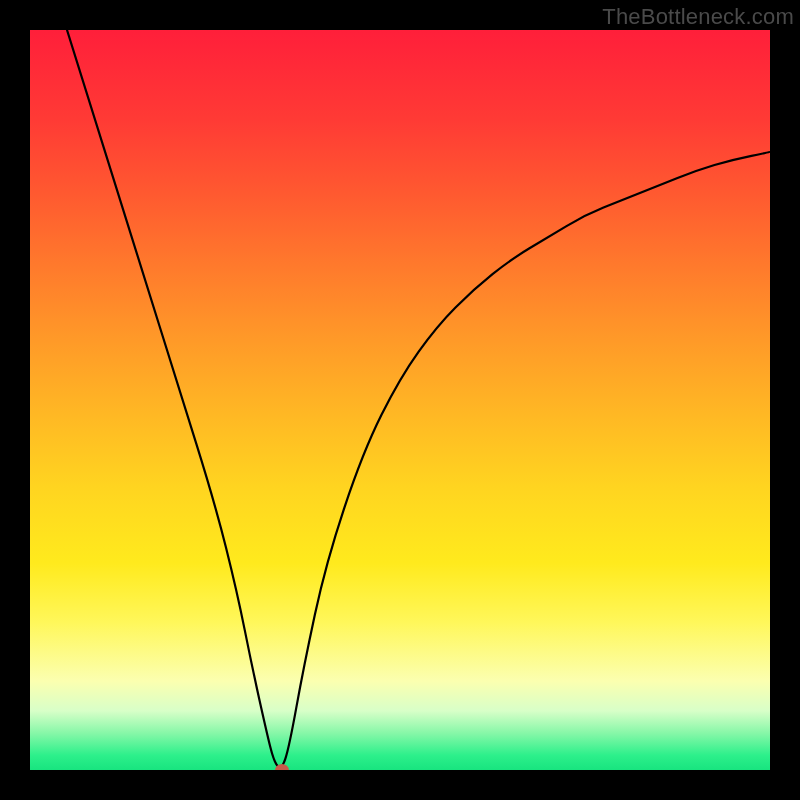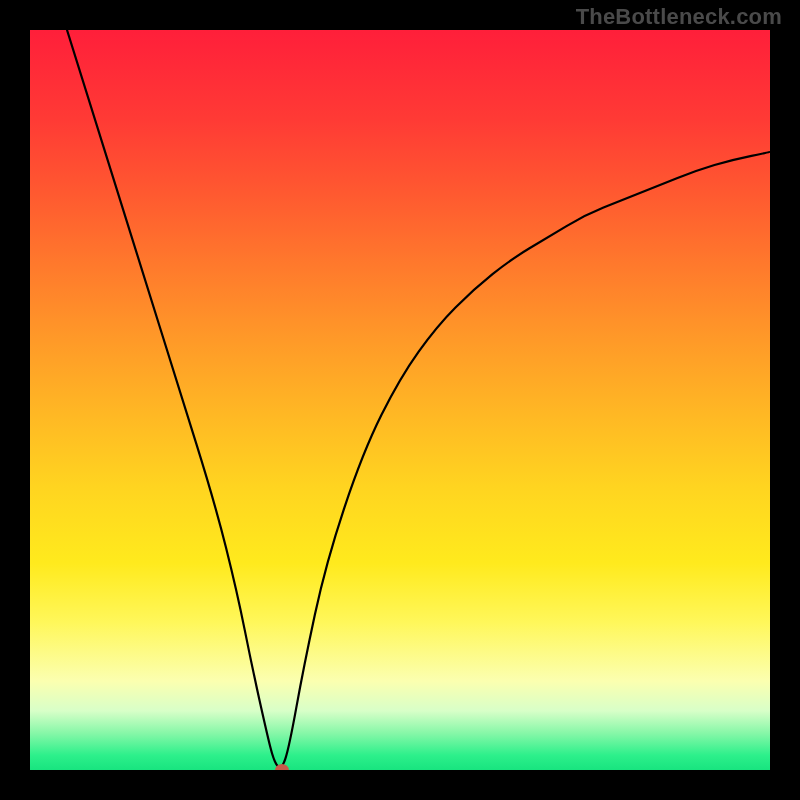--- a/index.html
+++ b/index.html
@@ -12,24 +12,24 @@
   }
   .frame {
     position: relative;
     width: 800px;
     height: 800px;
     background: #000;
   }
   .watermark {
     position: absolute;
     top: 4px;
-    right: 18px;
+    right: 6px;
     color: #4a4a4a;
     font-size: 22px;
-    font-weight: 700;
+    font-weight: 400;
     letter-spacing: 0.2px;
     z-index: 3;
   }
   .plot-area {
     position: absolute;
     left: 30px;
     top: 30px;
     width: 740px;
     height: 740px;
     overflow: hidden;

